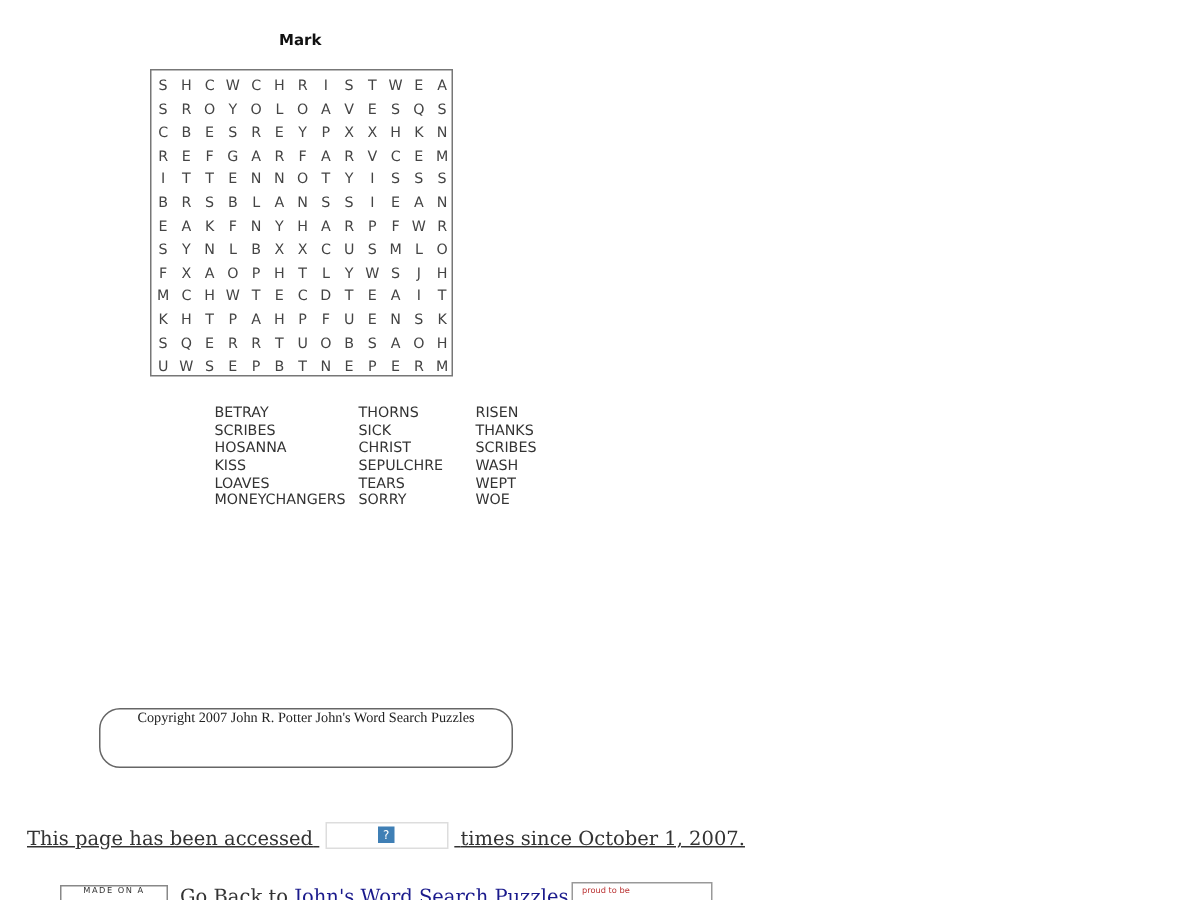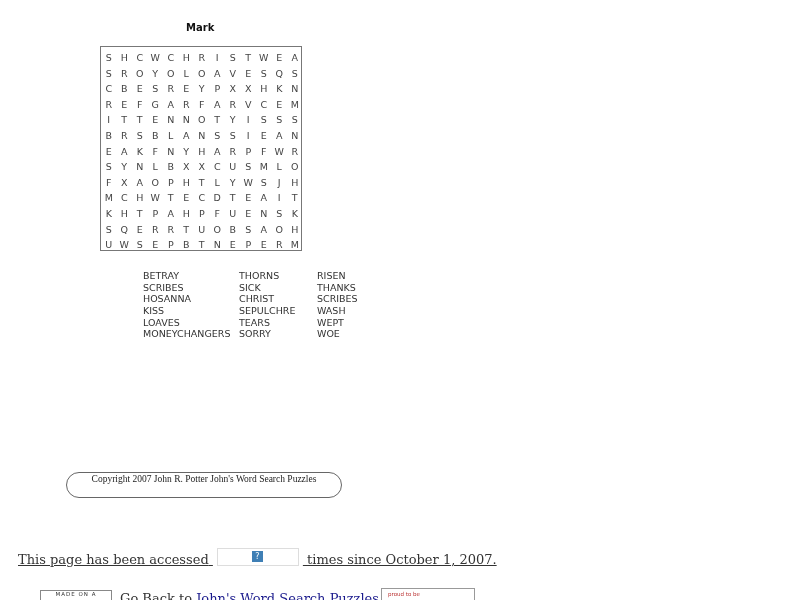--- a/index.html
+++ b/index.html
@@ -4,21 +4,21 @@
 <style>
   html, body { margin:0; padding:0; background:#ffffff; }
   body { width:800px; height:600px; overflow:hidden; position:relative; font-family:"DejaVu Serif", serif; color:#222; }
   .puzzle-title { position:absolute; left:186px; top:22px; font-family:"DejaVu Sans", sans-serif; font-size:10px; font-weight:bold; color:#111; }
   .grid { position:absolute; left:100px; top:46px; width:202px; height:205px; border:1.5px solid #777; box-sizing:border-box; }
   .grid-row { position:absolute; left:0; height:15px; display:flex; }
   .cell { width:15.5px; text-align:center; font-family:"DejaVu Sans", sans-serif; font-size:9.5px; color:#444; line-height:15px; }
   .wordlist { position:absolute; left:99px; top:270px; font-family:"DejaVu Sans", sans-serif; font-size:9.5px; color:#333; }
   .wcol { position:absolute; top:0; }
   .word { height:11.7px; line-height:11.7px; white-space:nowrap;padding-left:44px; }
-  .copyright { position:absolute; left:66px; top:472px; width:276px; height:26px; border:1.2px solid #666; border-radius:14px; box-sizing:border-box; font-family:"Liberation Serif", serif; font-size:9.5px; color:#222; text-align:center; line-height:11px; padding-top:1px; }
+  .copyright { position:absolute; left:66px; top:472px; width:276px; height:40px; border:1.2px solid #666; border-radius:14px; box-sizing:border-box; font-family:"Liberation Serif", serif; font-size:9.5px; color:#222; text-align:center; line-height:11px; padding-top:1px; }
   .access { position:absolute; left:18px; top:551px; font-family:"DejaVu Serif", serif; font-size:13px; color:#333; white-space:nowrap;text-decoration:underline; }
   .counter { display:inline-block; vertical-align:middle; width:80px; height:16px; border:1px solid #ddd; position:relative; margin:0 4px; top:-3px; }
   .counter .q { position:absolute; left:34px; top:2px; width:11px; height:11px; background:#3f7fb5; color:#fff; font-size:8px; line-height:11px; text-align:center; font-family:"DejaVu Sans", sans-serif; }
   .badge-made { position:absolute; left:40px; top:590px; width:70px; height:14px; border:1px solid #888; border-bottom:none; font-family:"DejaVu Sans", sans-serif; font-size:5.5px; text-align:center; color:#333; letter-spacing:1px; }
   .goback { position:absolute; left:120px; top:591px; font-size:13px; color:#333; white-space:nowrap; }
   .goback a { color:#1a1a8c; text-decoration:none; }
   .badge-proud { position:absolute; left:381px; top:588px; width:94px; height:14px; border:1px solid #999; font-family:"DejaVu Sans", sans-serif; font-size:5.5px; color:#b33; padding-left:6px; box-sizing:border-box; line-height:10px; }
 </style>
 </head>
 <body>

